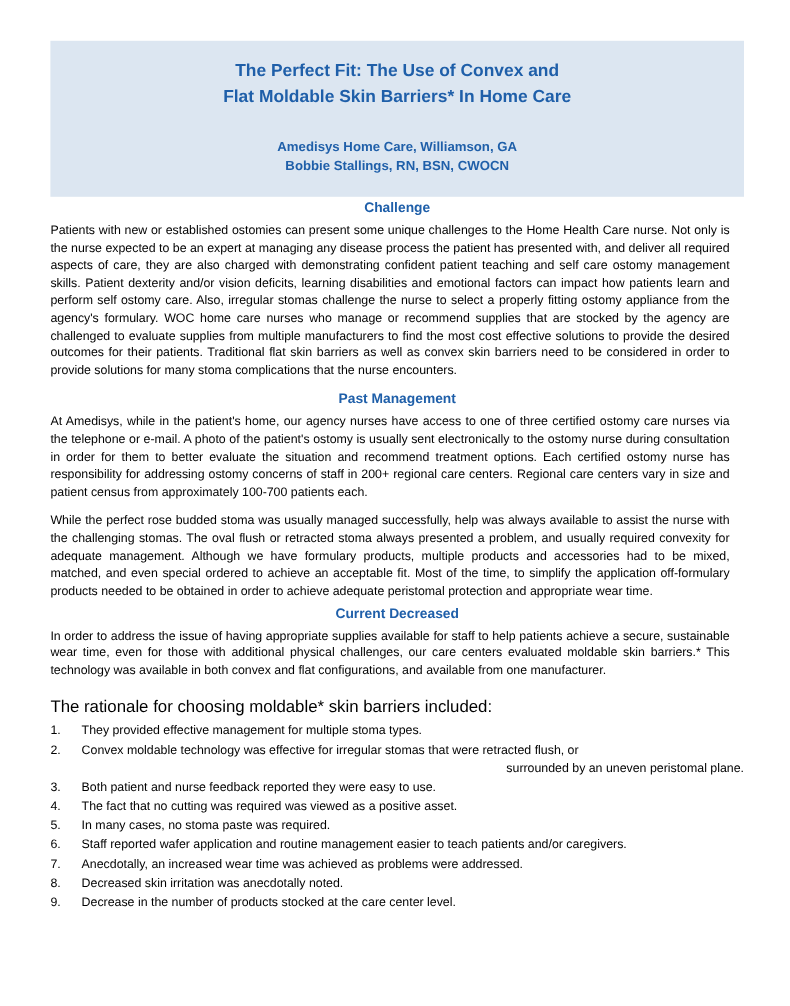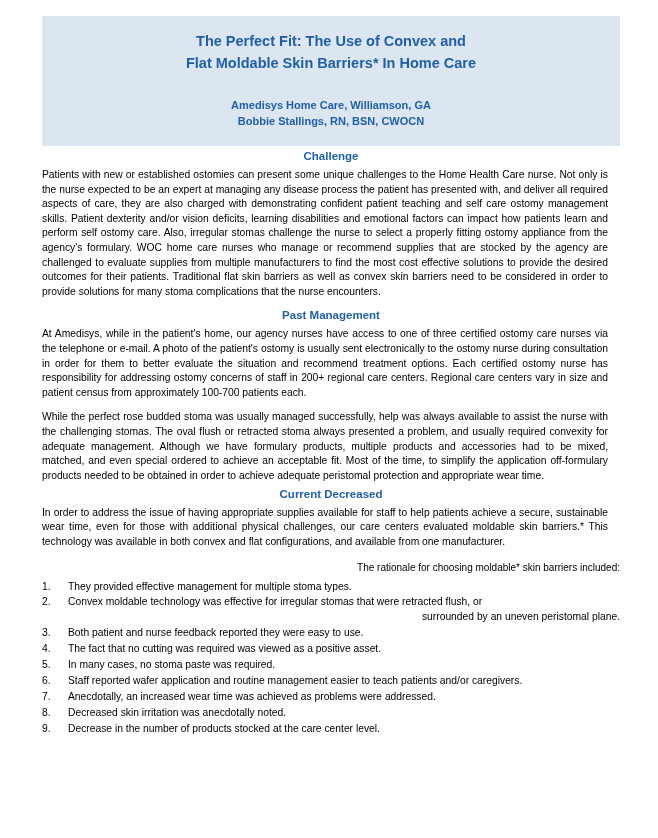--- a/index.html
+++ b/index.html
@@ -16,21 +16,21 @@
   .page {
     position: relative;
     width: 658px;
     height: 838px;
     background: #ffffff;
     box-sizing: border-box;
   }
   .content {
     position: absolute;
     left: 42px;
-    top: 16px;
+    top: 34px;
     width: 578px;
   }
   .title-band {
     background: #dce6f1;
     padding: 14px 10px 16px 10px;
     text-align: center;
   }
   .doc-title {
     color: #1f5fa9;
     font-size: 14.5px;
@@ -56,24 +56,24 @@
     font-size: 10.3px;
     line-height: 1.42;
     color: #000000;
     text-align: justify;
     margin: 0 12px 10px 0;
   }
   p.body.last {
     margin-bottom: 0;
   }
   .lead-in {
-    font-size: 10px;
+    font-size: 14px;
     line-height: 1.42;
     color: #000;
-    text-align: right;
+    text-align: left;
     margin: 12px 0 4px 0;
   }
   ol.rationale {
     margin: 0;
     padding: 0;
     list-style: none;
   }
   ol.rationale li {
     font-size: 10.3px;
     line-height: 1.45;

